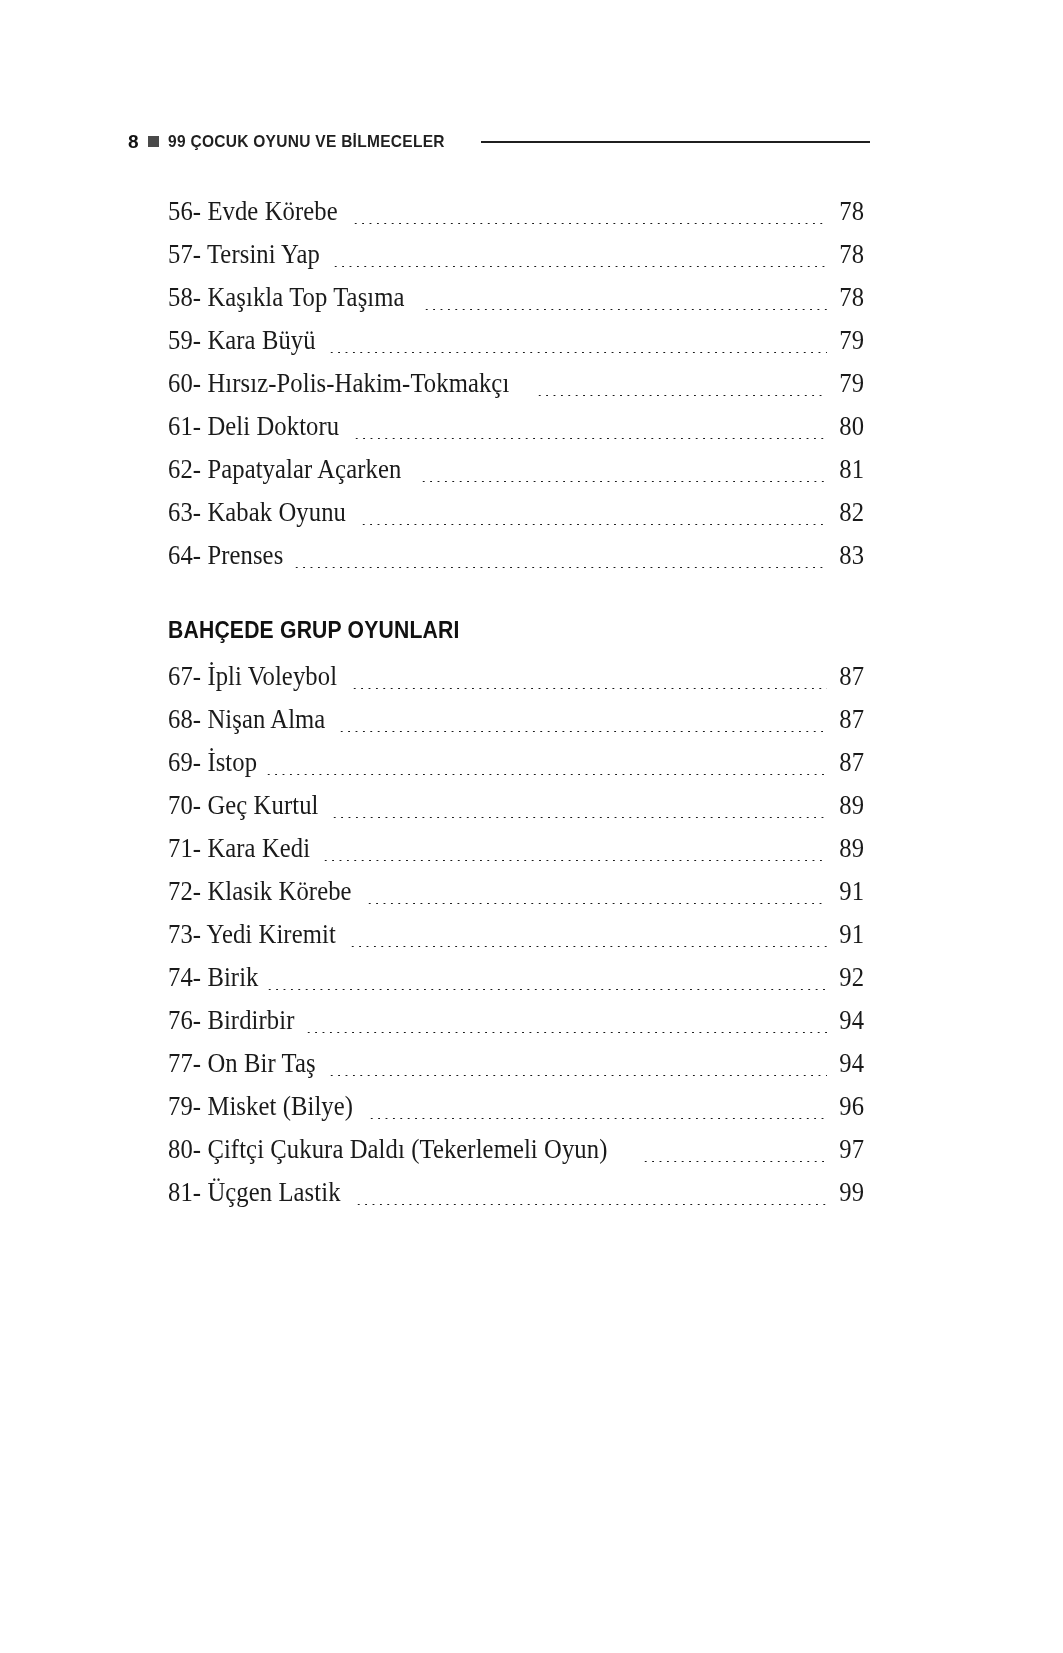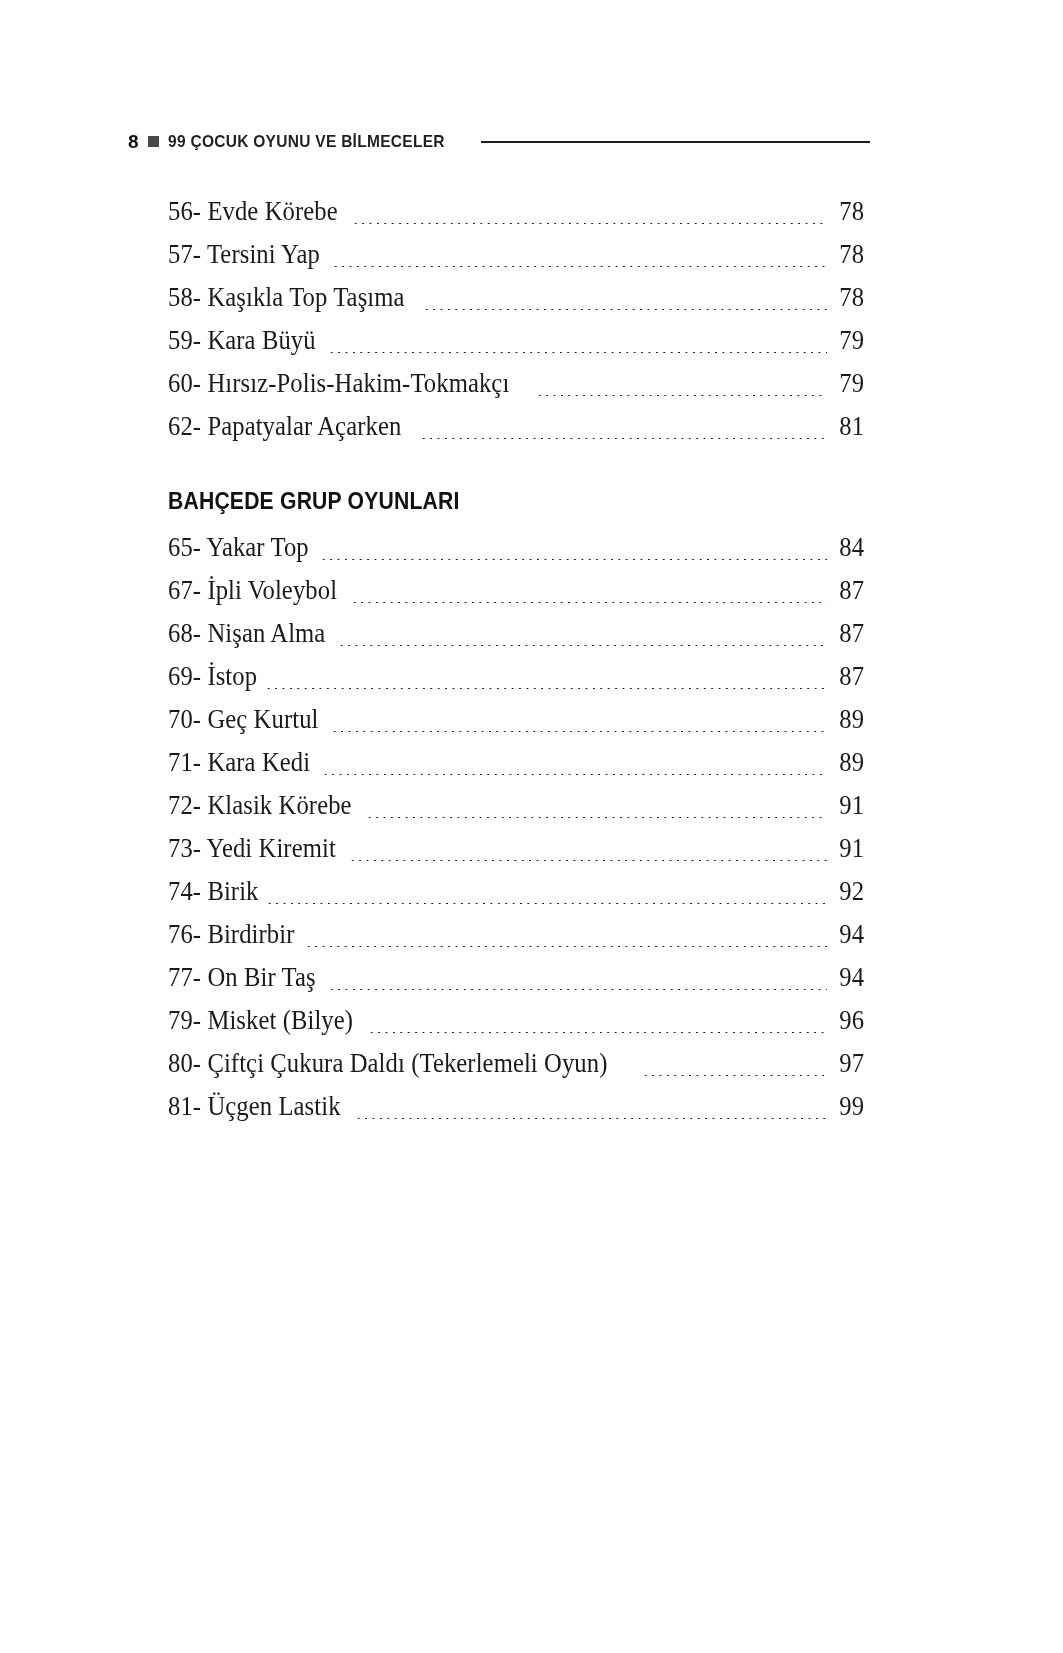--- a/index.html
+++ b/index.html
@@ -177,37 +177,47 @@
         <span class="toc-label">59- Kara Büyü</span>
         <span class="toc-leader"></span>
         <span class="toc-page">79</span>
       </div>
       <div class="toc-row">
         <span class="toc-label">60- Hırsız-Polis-Hakim-Tokmakçı</span>
         <span class="toc-leader"></span>
         <span class="toc-page">79</span>
       </div>
       <div class="toc-row">
+        <span class="toc-label">61- Deli Doktoru</span>
+        <span class="toc-leader"></span>
+        <span class="toc-page">80</span>
+      </div>
+      <div class="toc-row">
         <span class="toc-label">62- Papatyalar Açarken</span>
         <span class="toc-leader"></span>
         <span class="toc-page">81</span>
+      </div>
+      <div class="toc-row">
+        <span class="toc-label">63- Kabak Oyunu</span>
+        <span class="toc-leader"></span>
+        <span class="toc-page">82</span>
+      </div>
+      <div class="toc-row">
+        <span class="toc-label">64- Prenses</span>
+        <span class="toc-leader"></span>
+        <span class="toc-page">83</span>
       </div>
     </div>
 
     <div class="block-gap"></div>
 
     <div>
       <div class="section-heading">BAHÇEDE GRUP OYUNLARI</div>
 
       <div class="toc-row">
-        <span class="toc-label">65- Yakar Top</span>
-        <span class="toc-leader"></span>
-        <span class="toc-page">84</span>
-      </div>
-      <div class="toc-row">
         <span class="toc-label">67- İpli Voleybol</span>
         <span class="toc-leader"></span>
         <span class="toc-page">87</span>
       </div>
       <div class="toc-row">
         <span class="toc-label">68- Nişan Alma</span>
         <span class="toc-leader"></span>
         <span class="toc-page">87</span>
       </div>
       <div class="toc-row">

